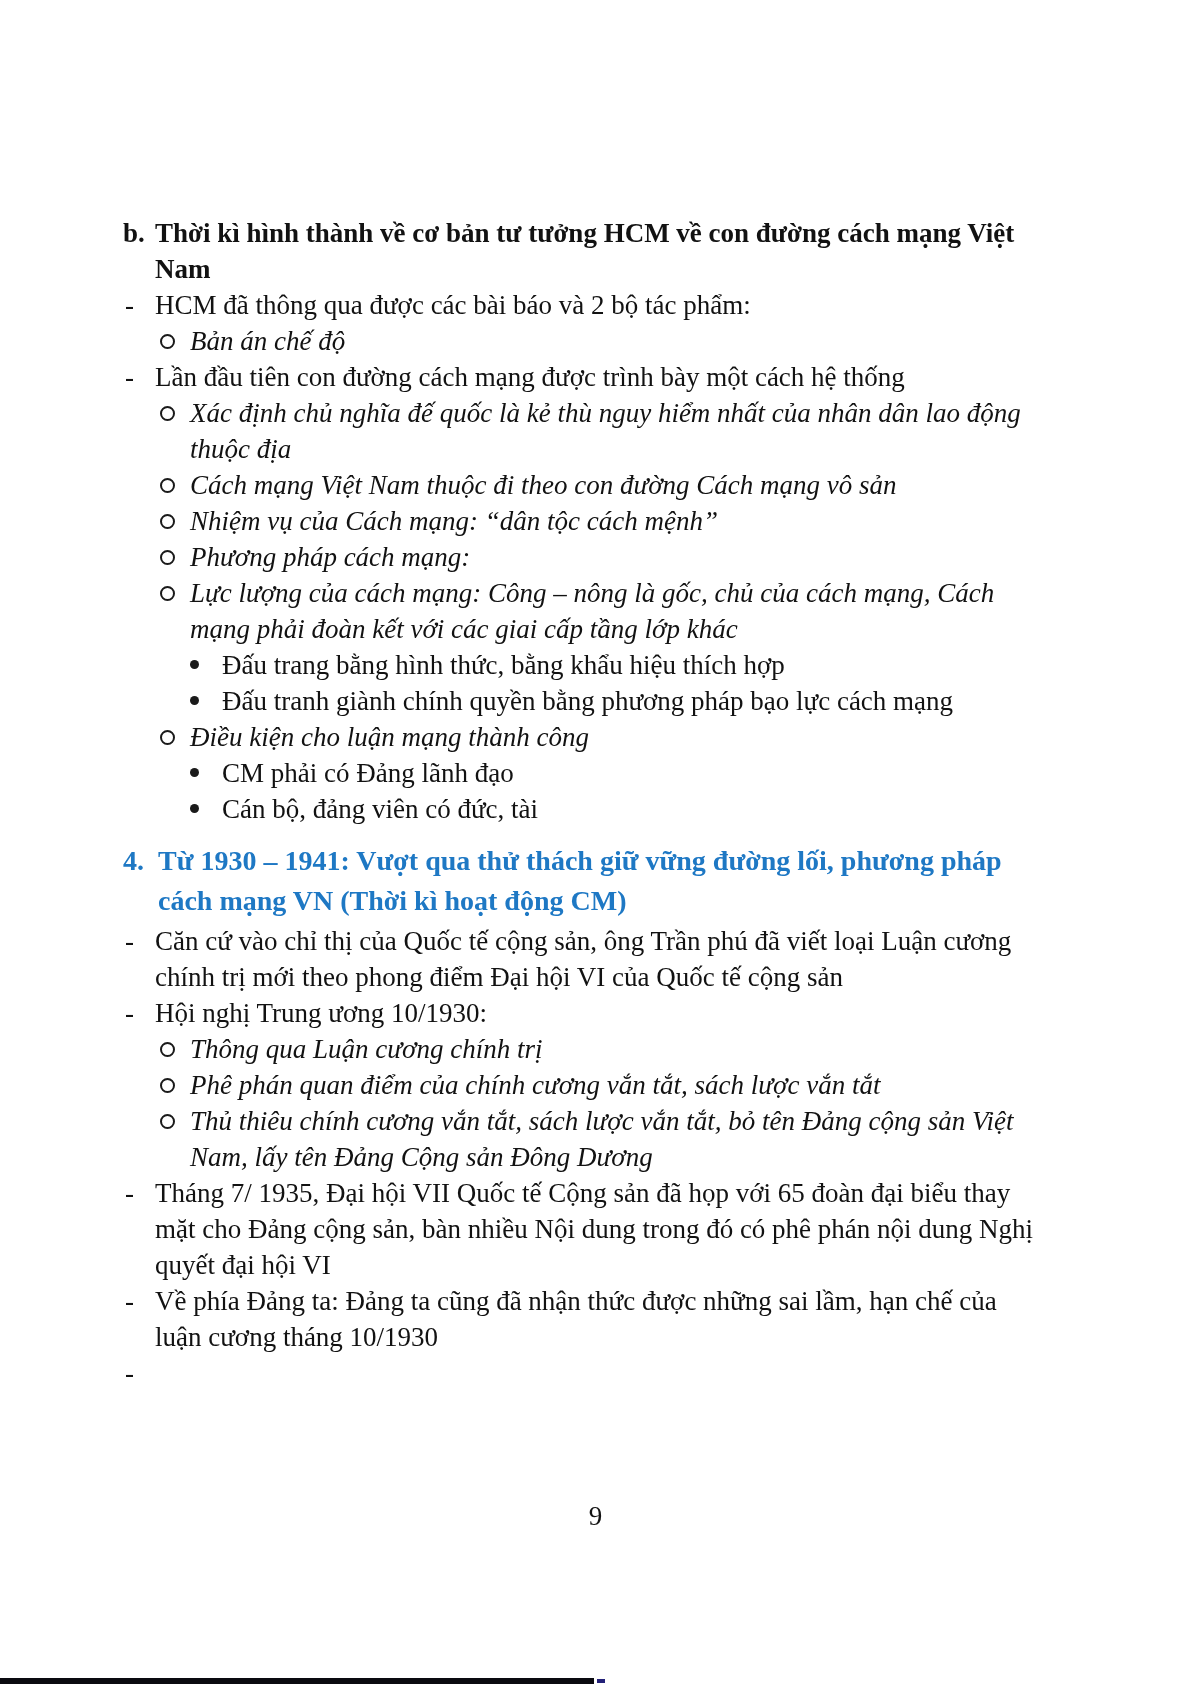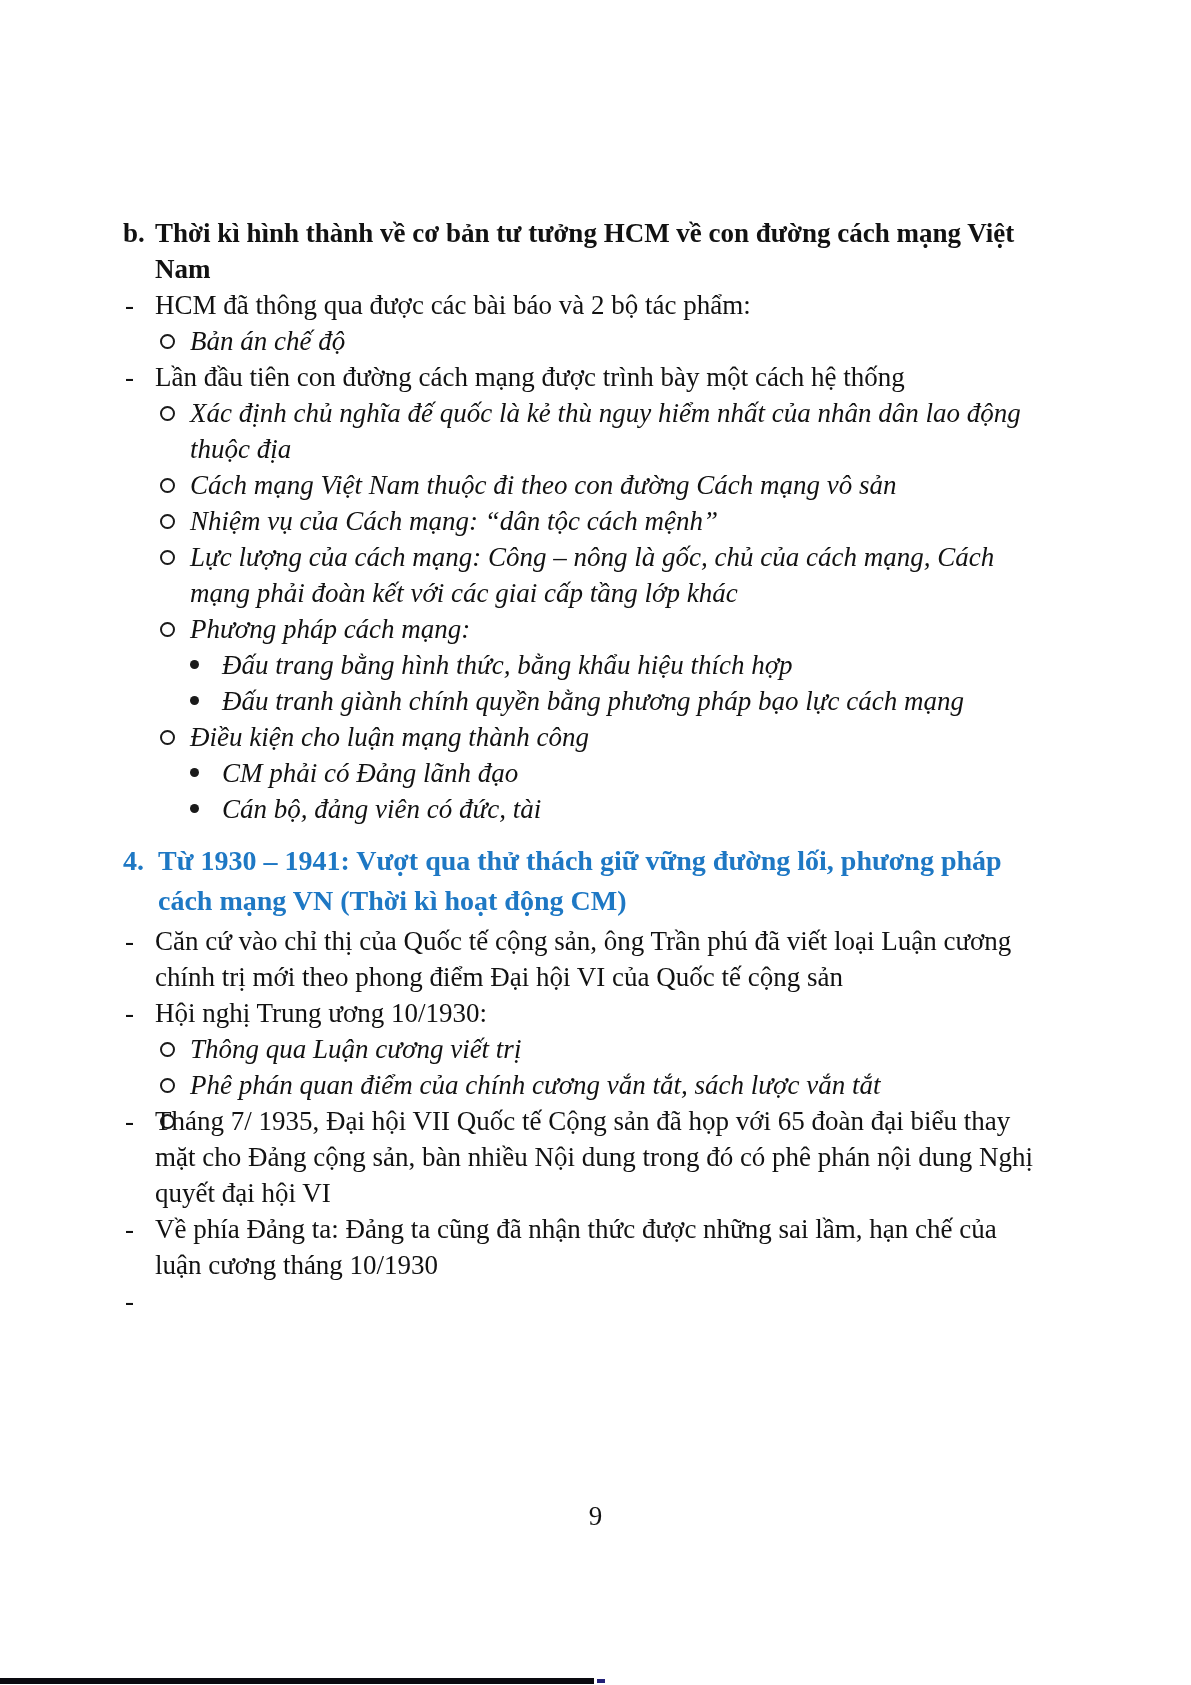--- a/index.html
+++ b/index.html
@@ -46,21 +46,21 @@
   
   .item-circle { padding-left: 67px; font-style: italic; }
   .item-circle .marker {
     left: 37px; top: 11px;
     width: 11px; height: 11px;
     border: 2px solid #1a1a1a;
     border-radius: 50%;
     display: inline-block;
   }
   
-  .item-bullet { padding-left: 99px; font-style: italic; }
+  .item-bullet { padding-left: 99px; }
   .item-bullet .marker {
     left: 67px; top: 13px;
     width: 9px; height: 9px;
     background: #1a1a1a;
     border-radius: 50%;
     display: inline-block;
   }
   .footer-page-number {
     position: absolute;
     left: 0; top: 1500px;
@@ -88,33 +88,33 @@
 
 <div class="page">
   <div class="content" id="content">
       <div class="item item-heading-bold"><span class="marker">b.</span><span class="text">Thời kì hình thành về cơ bản tư tưởng HCM về con đường cách mạng Việt Nam</span></div>
       <div class="item item-dash"><span class="marker">-</span><span class="text">HCM đã thông qua được các bài báo và 2 bộ tác phẩm:</span></div>
       <div class="item item-circle"><span class="marker"></span><span class="text">Bản án chế độ</span></div>
       <div class="item item-dash"><span class="marker">-</span><span class="text">Lần đầu tiên con đường cách mạng được trình bày một cách hệ thống</span></div>
       <div class="item item-circle"><span class="marker"></span><span class="text">Xác định chủ nghĩa đế quốc là kẻ thù nguy hiểm nhất của nhân dân lao động thuộc địa</span></div>
       <div class="item item-circle"><span class="marker"></span><span class="text">Cách mạng Việt Nam thuộc đi theo con đường Cách mạng vô sản</span></div>
       <div class="item item-circle"><span class="marker"></span><span class="text">Nhiệm vụ của Cách mạng: “dân tộc cách mệnh”</span></div>
+      <div class="item item-circle"><span class="marker"></span><span class="text">Phương pháp cách mạng:</span></div>
       <div class="item item-circle"><span class="marker"></span><span class="text">Lực lượng của cách mạng: Công – nông là gốc, chủ của cách mạng, Cách mạng phải đoàn kết với các giai cấp tầng lớp khác</span></div>
-      <div class="item item-circle"><span class="marker"></span><span class="text">Phương pháp cách mạng:</span></div>
       <div class="item item-bullet"><span class="marker"></span><span class="text">Đấu trang bằng hình thức, bằng khẩu hiệu thích hợp</span></div>
       <div class="item item-bullet"><span class="marker"></span><span class="text">Đấu tranh giành chính quyền bằng phương pháp bạo lực cách mạng</span></div>
       <div class="item item-circle"><span class="marker"></span><span class="text">Điều kiện cho luận mạng thành công</span></div>
       <div class="item item-bullet"><span class="marker"></span><span class="text">CM phải có Đảng lãnh đạo</span></div>
       <div class="item item-bullet"><span class="marker"></span><span class="text">Cán bộ, đảng viên có đức, tài</span></div>
       <div class="item item-heading-blue" style="color: rgb(30, 120, 196);"><span class="marker">4.</span><span class="text">Từ 1930 – 1941: Vượt qua thử thách giữ vững đường lối, phương pháp cách mạng VN (Thời kì hoạt động CM)</span></div>
       <div class="item item-dash"><span class="marker">-</span><span class="text">Căn cứ vào chỉ thị của Quốc tế cộng sản, ông Trần phú đã viết loại Luận cương chính trị mới theo phong điểm Đại hội VI của Quốc tế cộng sản</span></div>
       <div class="item item-dash"><span class="marker">-</span><span class="text">Hội nghị Trung ương 10/1930:</span></div>
-      <div class="item item-circle"><span class="marker"></span><span class="text">Thông qua Luận cương viết trị</span></div>
+      <div class="item item-circle"><span class="marker"></span><span class="text">Thông qua Luận cương chính trị</span></div>
       <div class="item item-circle"><span class="marker"></span><span class="text">Phê phán quan điểm của chính cương vắn tắt, sách lược vắn tắt</span></div>
-      <div class="item item-circle"><span class="marker"></span></div>
+      <div class="item item-circle"><span class="marker"></span><span class="text">Thủ thiêu chính cương vắn tắt, sách lược vắn tắt, bỏ tên Đảng cộng sản Việt Nam, lấy tên Đảng Cộng sản Đông Dương</span></div>
       <div class="item item-dash"><span class="marker">-</span><span class="text">Tháng 7/ 1935, Đại hội VII Quốc tế Cộng sản đã họp với 65 đoàn đại biểu thay mặt cho Đảng cộng sản, bàn nhiều Nội dung trong đó có phê phán nội dung Nghị quyết đại hội VI</span></div>
       <div class="item item-dash"><span class="marker">-</span><span class="text">Về phía Đảng ta: Đảng ta cũng đã nhận thức được những sai lầm, hạn chế của luận cương tháng 10/1930</span></div>
       <div class="item item-dash"><span class="marker">-</span></div>
     </div>
 
   <div class="footer-page-number">9</div>
 
   <div class="bottom-bar"></div>
   <div class="bottom-bar-fragment"></div>
 </div>

